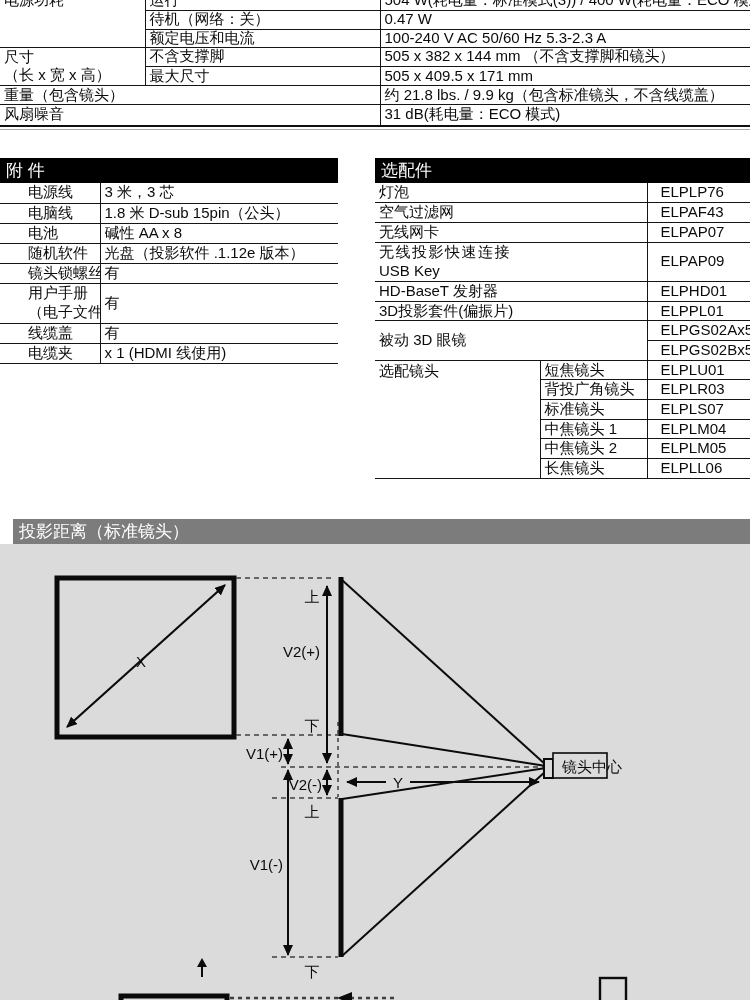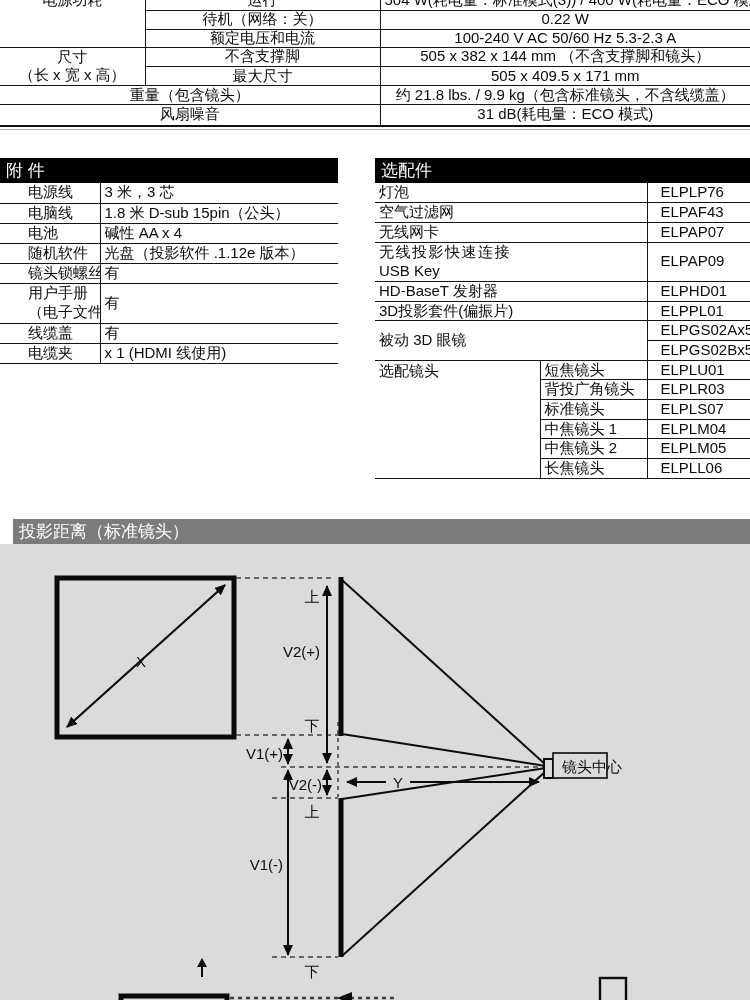--- a/index.html
+++ b/index.html
@@ -7,21 +7,21 @@
     position:relative;width:750px;height:1000px;overflow:hidden;
     background:#ffffff;color:#0b0b0b;
     font-family:"Liberation Sans","DejaVu Sans",sans-serif;
   }
   table{border-collapse:collapse;table-layout:fixed;}
   td{padding:0 4px;font-size:15px;line-height:1.12;vertical-align:middle;overflow:hidden;white-space:nowrap;}
 
   
   .spec-wrap{position:absolute;left:0;top:0;width:750px;}
   .spec{width:750px;}
-  .spec td{border:1.5px solid #151515;text-align:center;}
+  .spec td{border:1.5px solid #151515;}
   .spec td.bl0{border-left:none;}
   .spec td.br0{border-right:none;}
   .spec tr.r1 td{border-top:none;}
   .spec tr.last td{border-bottom:2.5px solid #101010;}
   .spec td.top{vertical-align:top;}
   .clip{display:block;margin-top:-9px;line-height:17px;}
   .twoline{line-height:1.25;white-space:nowrap;}
   .grayline{position:absolute;left:0;top:129px;width:750px;height:1px;background:#a8a8a8;}
 
   
@@ -65,21 +65,21 @@
           </td>
       <td class="top">
             <span class="clip">运行</span>
           </td>
       <td class="br0 top">
             <span class="clip">504 W(耗电量：标准模式(3)) / 400 W(耗电量：ECO 模式)</span>
           </td>
     </tr>
     <tr style="height:19px">
       <td>待机（网络：关）</td>
-      <td class="br0">0.22 W</td>
+      <td class="br0">0.47 W</td>
     </tr>
     <tr style="height:18px">
       <td>额定电压和电流</td>
       <td class="br0">100-240 V AC 50/60 Hz  5.3-2.3 A</td>
     </tr>
     <tr style="height:19px">
       <td class="bl0" rowspan="2">
         <span class="twoline">
           <span style="display:block">尺寸</span>
           <span style="display:block">（长 x 宽 x 高）</span>
@@ -116,21 +116,21 @@
         <tr style="height:20px">
       <td>电源线</td>
       <td>3 米，3 芯</td>
     </tr>
     <tr style="height:20px">
       <td>电脑线</td>
       <td>1.8 米 D-sub 15pin（公头）</td>
     </tr>
     <tr style="height:20px">
       <td>电池</td>
-      <td>碱性 AA x 4</td>
+      <td>碱性 AA x 8</td>
     </tr>
     <tr style="height:20px">
       <td>随机软件</td>
       <td>光盘（投影软件 .1.12e 版本）</td>
     </tr>
     <tr style="height:20px">
       <td>镜头锁螺丝</td>
       <td>有</td>
     </tr>
     <tr style="height:40px">

